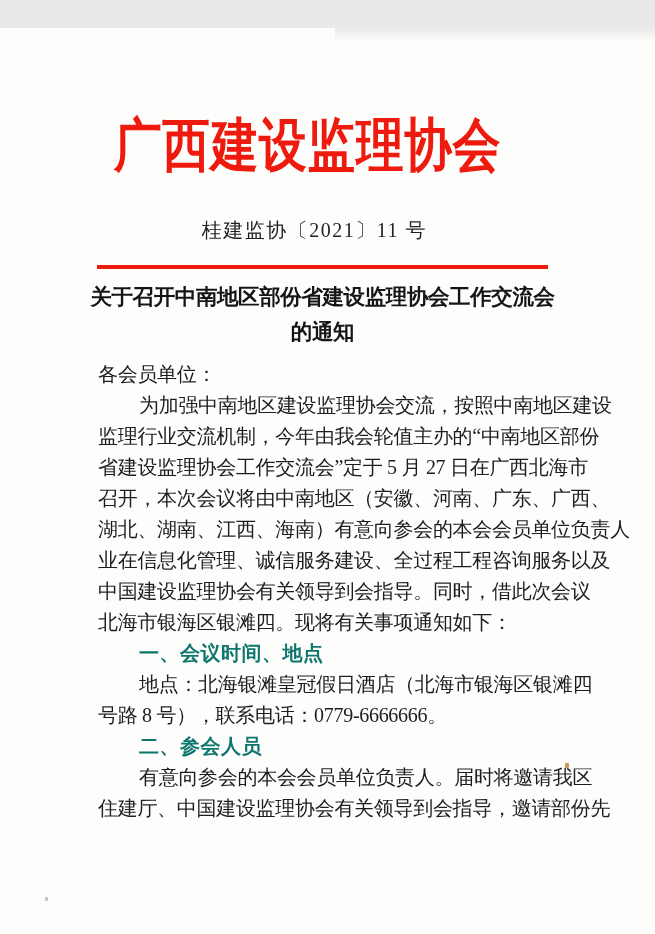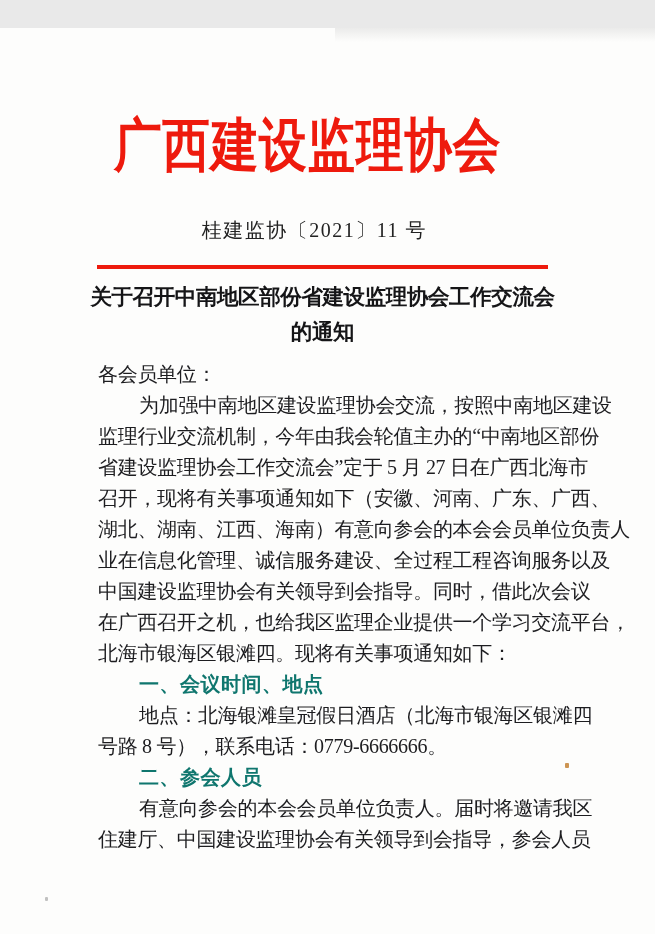--- a/index.html
+++ b/index.html
@@ -121,31 +121,30 @@
   <div class="doc-title">
     <div class="t-line">关于召开中南地区部份省建设监理协会工作交流会</div>
     <div class="t-line">的通知</div>
   </div>
 
   <div class="body-block">
     <div class="b-line">各会员单位：</div>
     <div class="b-line indent">为加强中南地区建设监理协会交流，按照中南地区建设</div>
     <div class="b-line">监理行业交流机制，今年由我会轮值主办的“中南地区部份</div>
     <div class="b-line">省建设监理协会工作交流会”定于 5 月 27 日在广西北海市</div>
-    <div class="b-line">召开，现将有关事项通知如下（安徽、河南、广东、广西、</div>
+    <div class="b-line">召开，本次会议将由中南地区（安徽、河南、广东、广西、</div>
     <div class="b-line">湖北、湖南、江西、海南）有意向参会的本会会员单位负责人</div>
     <div class="b-line">业在信息化管理、诚信服务建设、全过程工程咨询服务以及</div>
     <div class="b-line">中国建设监理协会有关领导到会指导。同时，借此次会议</div>
-    <div class="b-line">在广西召开之机，也给我区监理企业提供一个学习交流平台，</div>
     <div class="b-line">北海市银海区银滩四。现将有关事项通知如下：</div>
     <div class="b-line indent head">一、会议时间、地点</div>
     <div class="b-line indent">地点：北海银滩皇冠假日酒店（北海市银海区银滩四</div>
     <div class="b-line">号路 8 号），联系电话：0779-6666666。</div>
     <div class="b-line indent head">二、参会人员</div>
     <div class="b-line indent">有意向参会的本会会员单位负责人。届时将邀请我区</div>
-    <div class="b-line">住建厅、中国建设监理协会有关领导到会指导，参会人员</div>
+    <div class="b-line">住建厅、中国建设监理协会有关领导到会指导，邀请部份先</div>
   </div>
 
   <div class="speck orange" style="left:565px; top:735px;"></div>
   <div class="speck orange" style="left:187px; top:918px;"></div>
   <div class="speck gray" style="left:45px;  top:869px;"></div>
 
 </div>
 
 </body></html>

